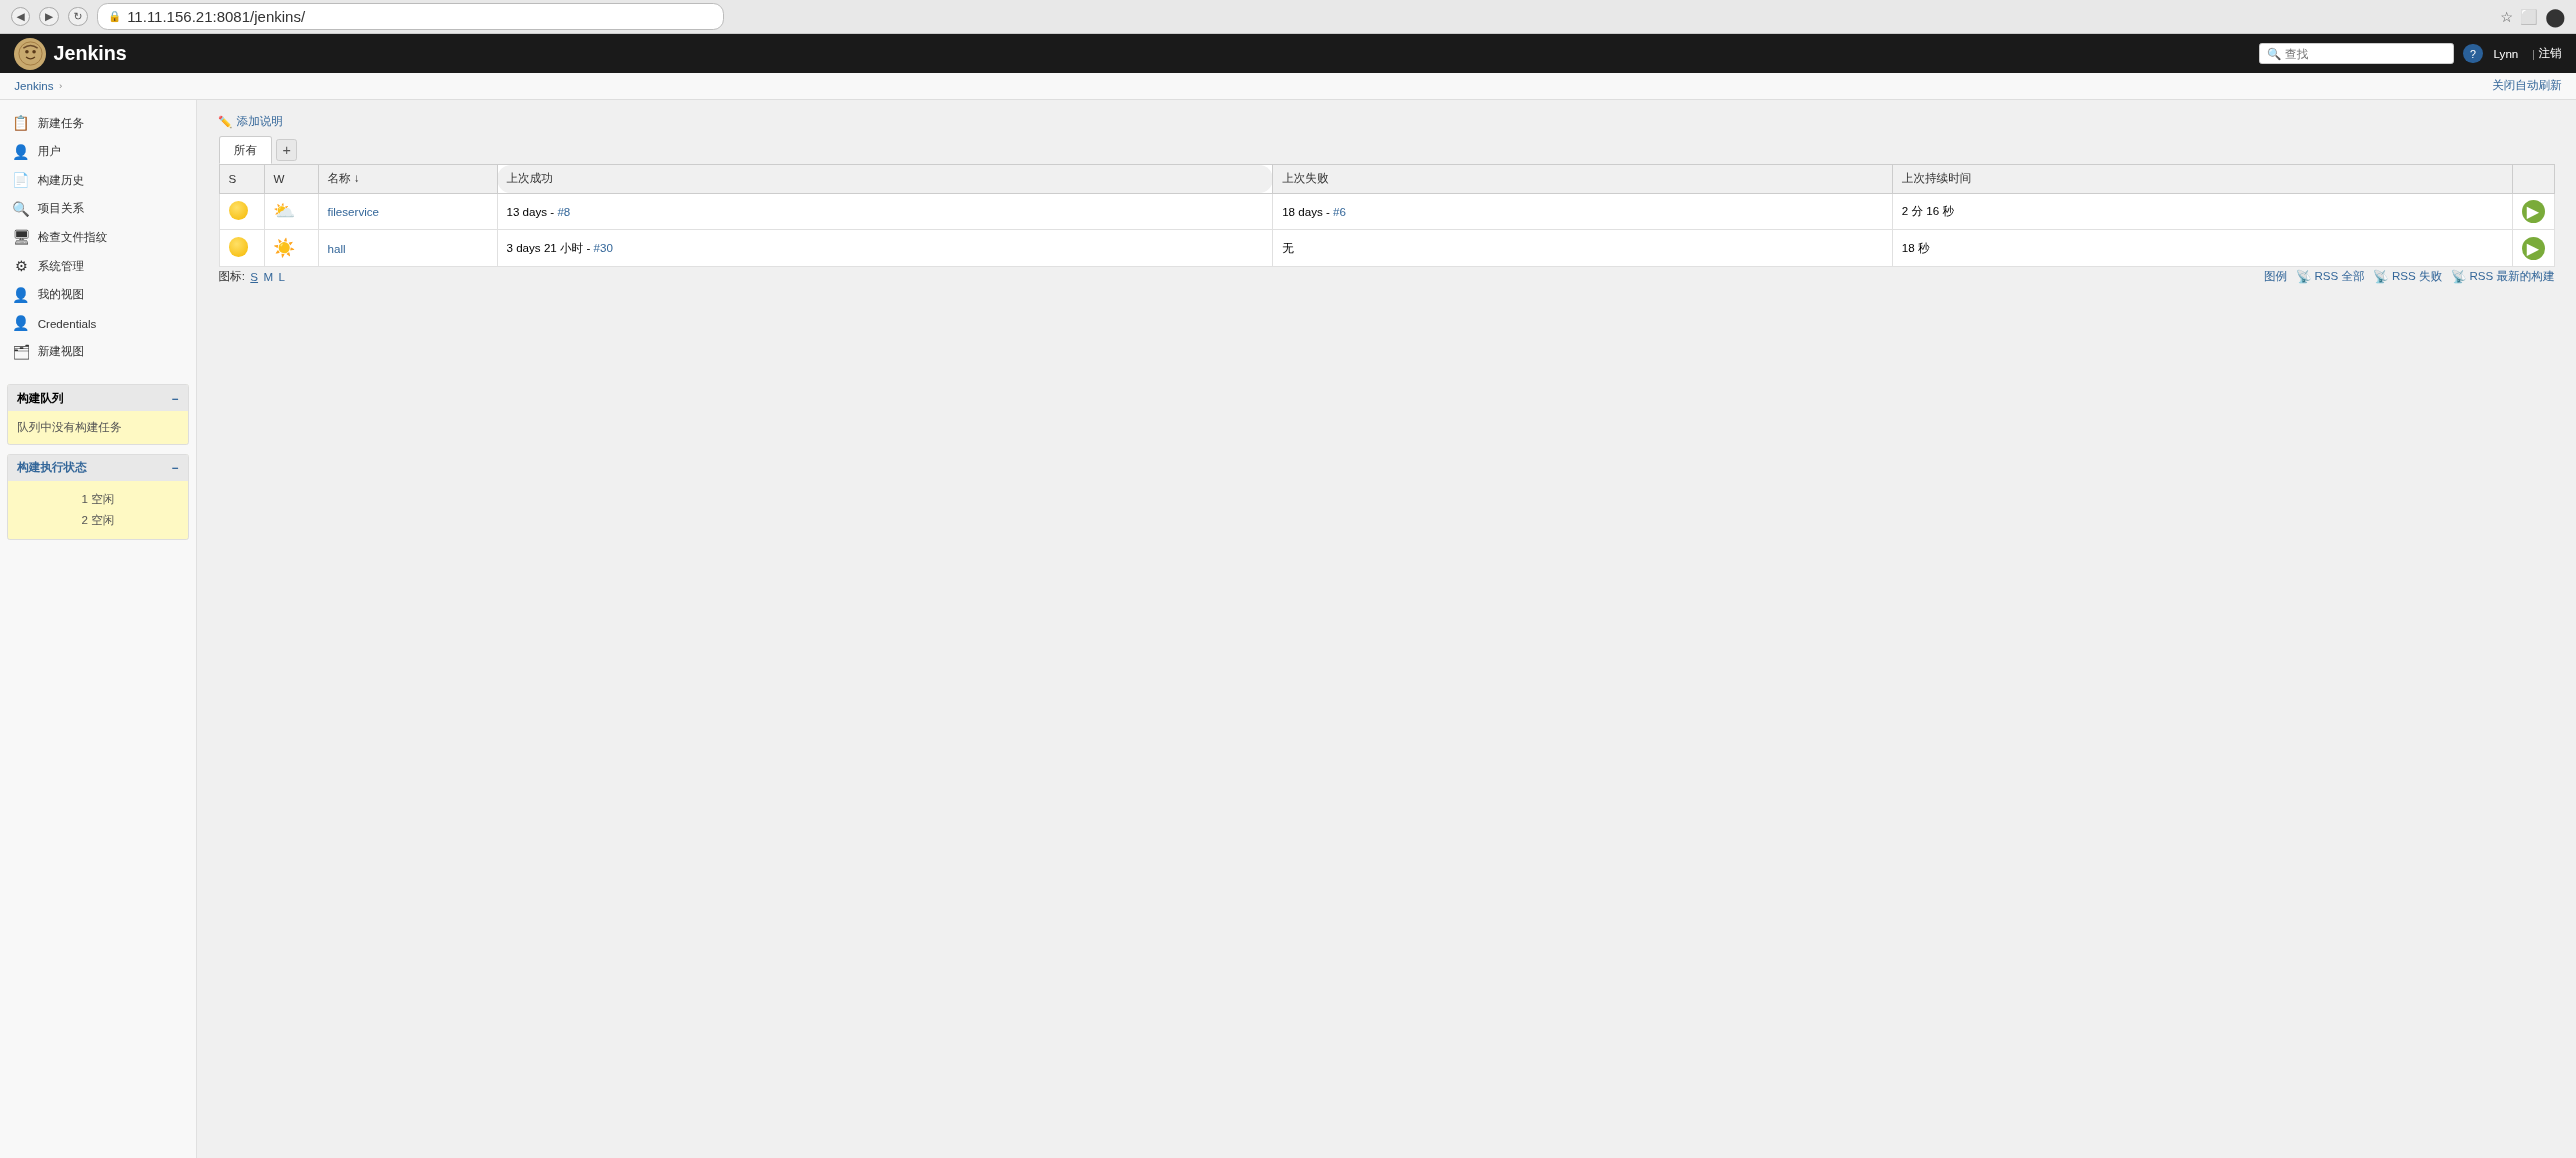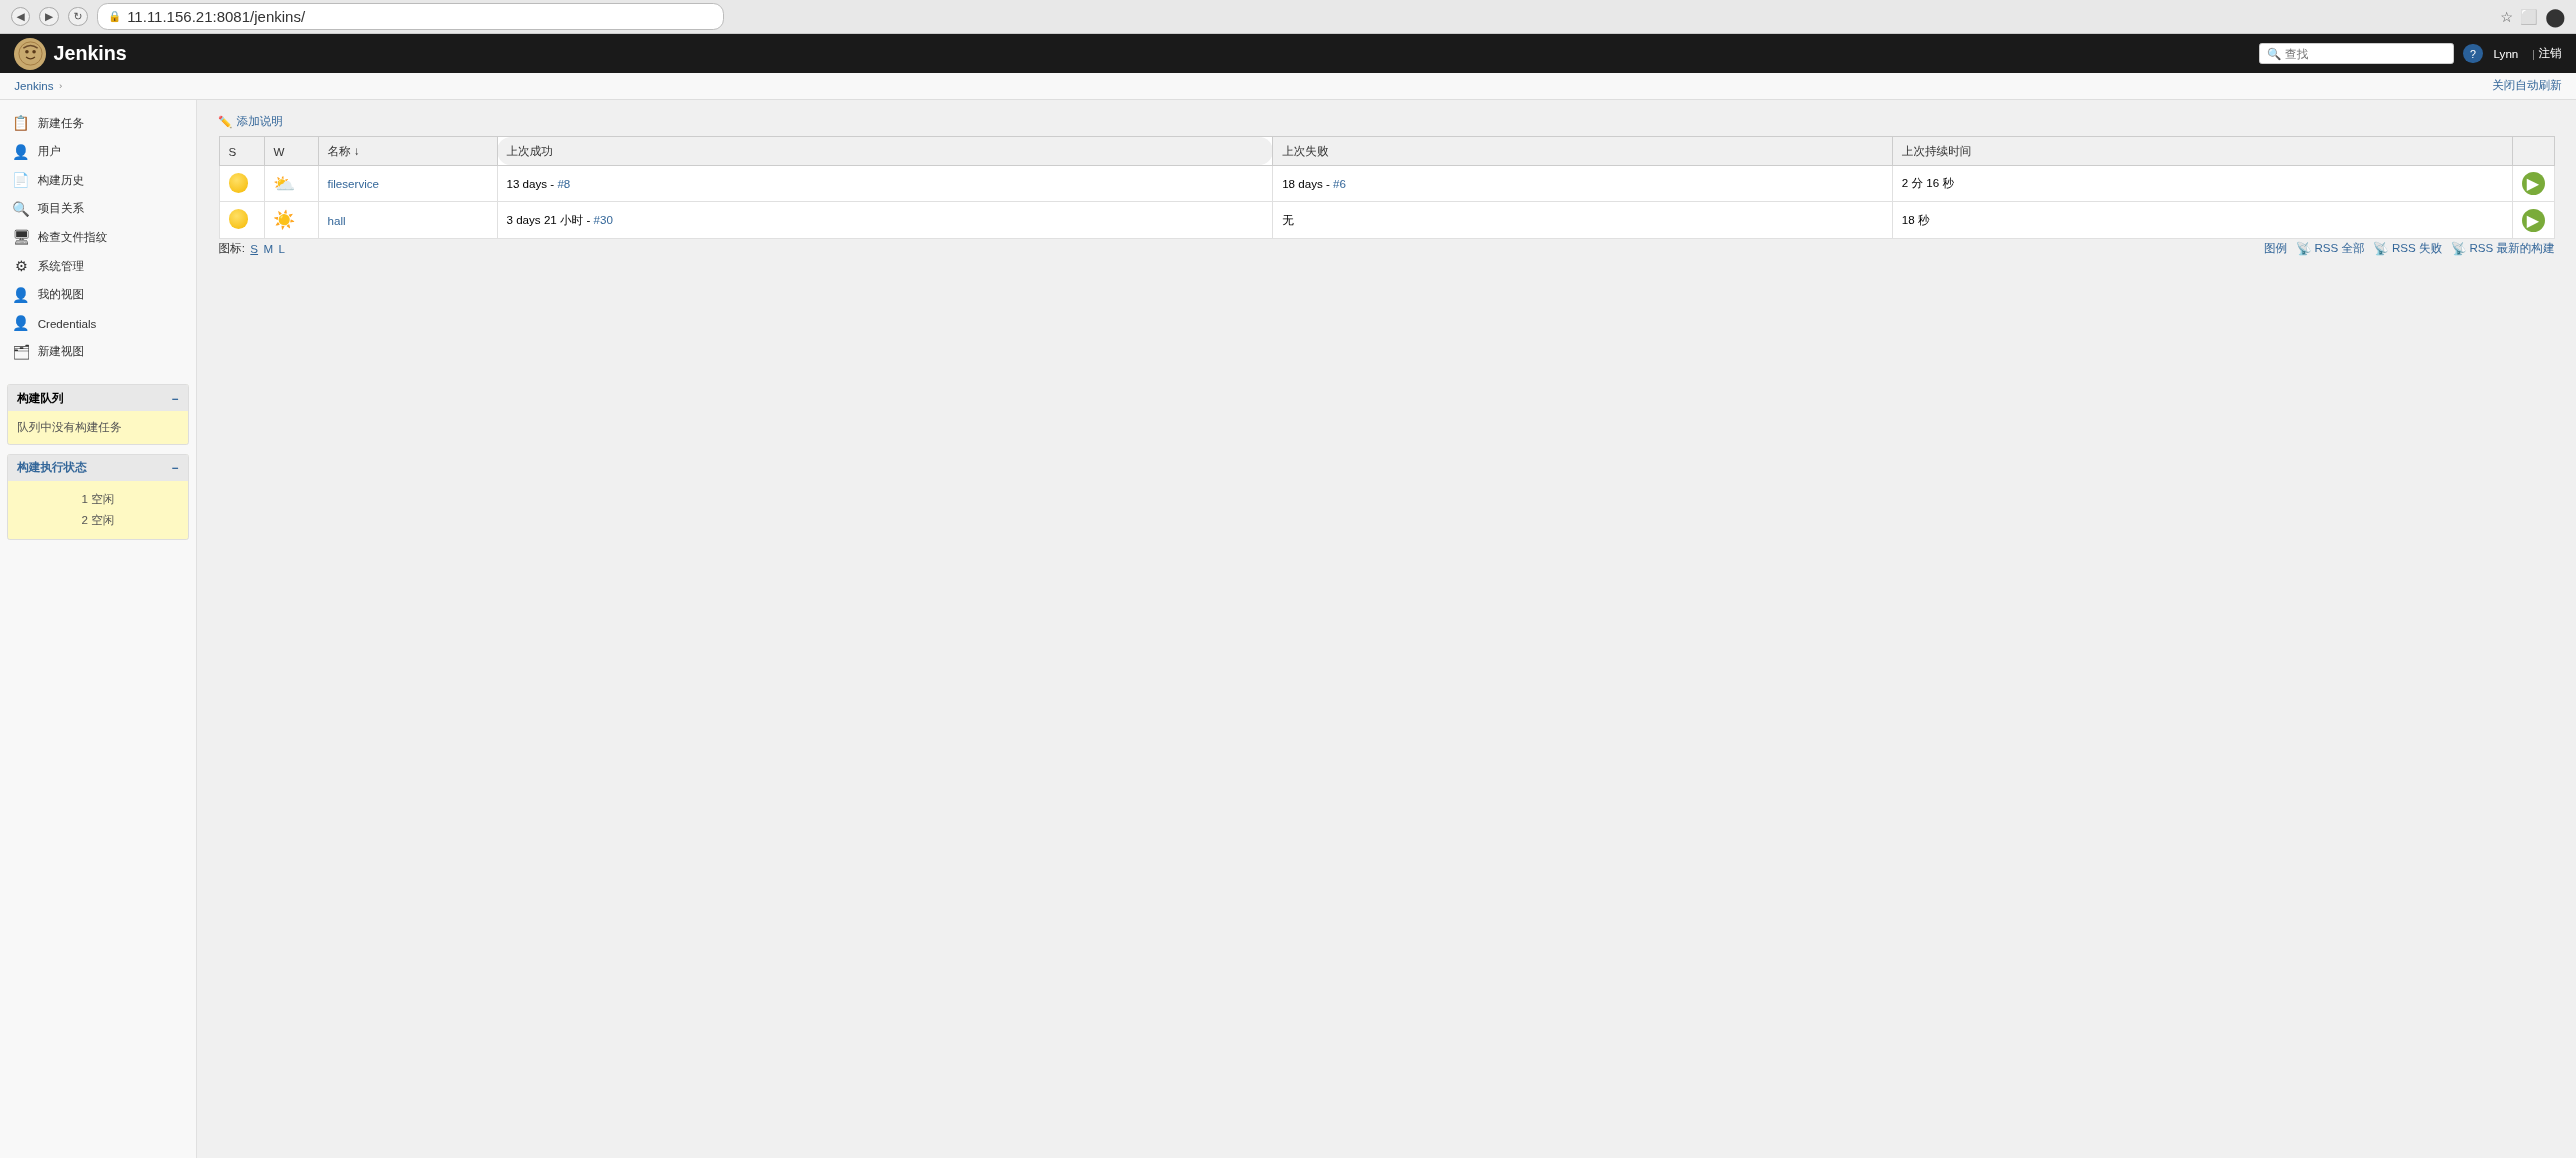--- a/index.html
+++ b/index.html
@@ -371,20 +371,24 @@
 
   <div id="main">
 
     <div style="text-align: right; margin-bottom: 7.2px;">
       <a class="add-description" href="#">
         <span>✏️</span>
         <span>添加说明</span>
       </a>
     </div>
 
+    <div class="tabs-bar">
+      <div class="tab-item active">所有</div>
+      <div class="tab-add">+</div>
+    </div>
 
     <table class="jobs-table">
       <thead>
         <tr>
           <th class="col-s">S</th>
           <th class="col-w">W</th>
           <th class="col-name" style="cursor:pointer;">
             <span>名称 ↓</span>
           </th>
           <th class="col-last-success">上次成功</th>

